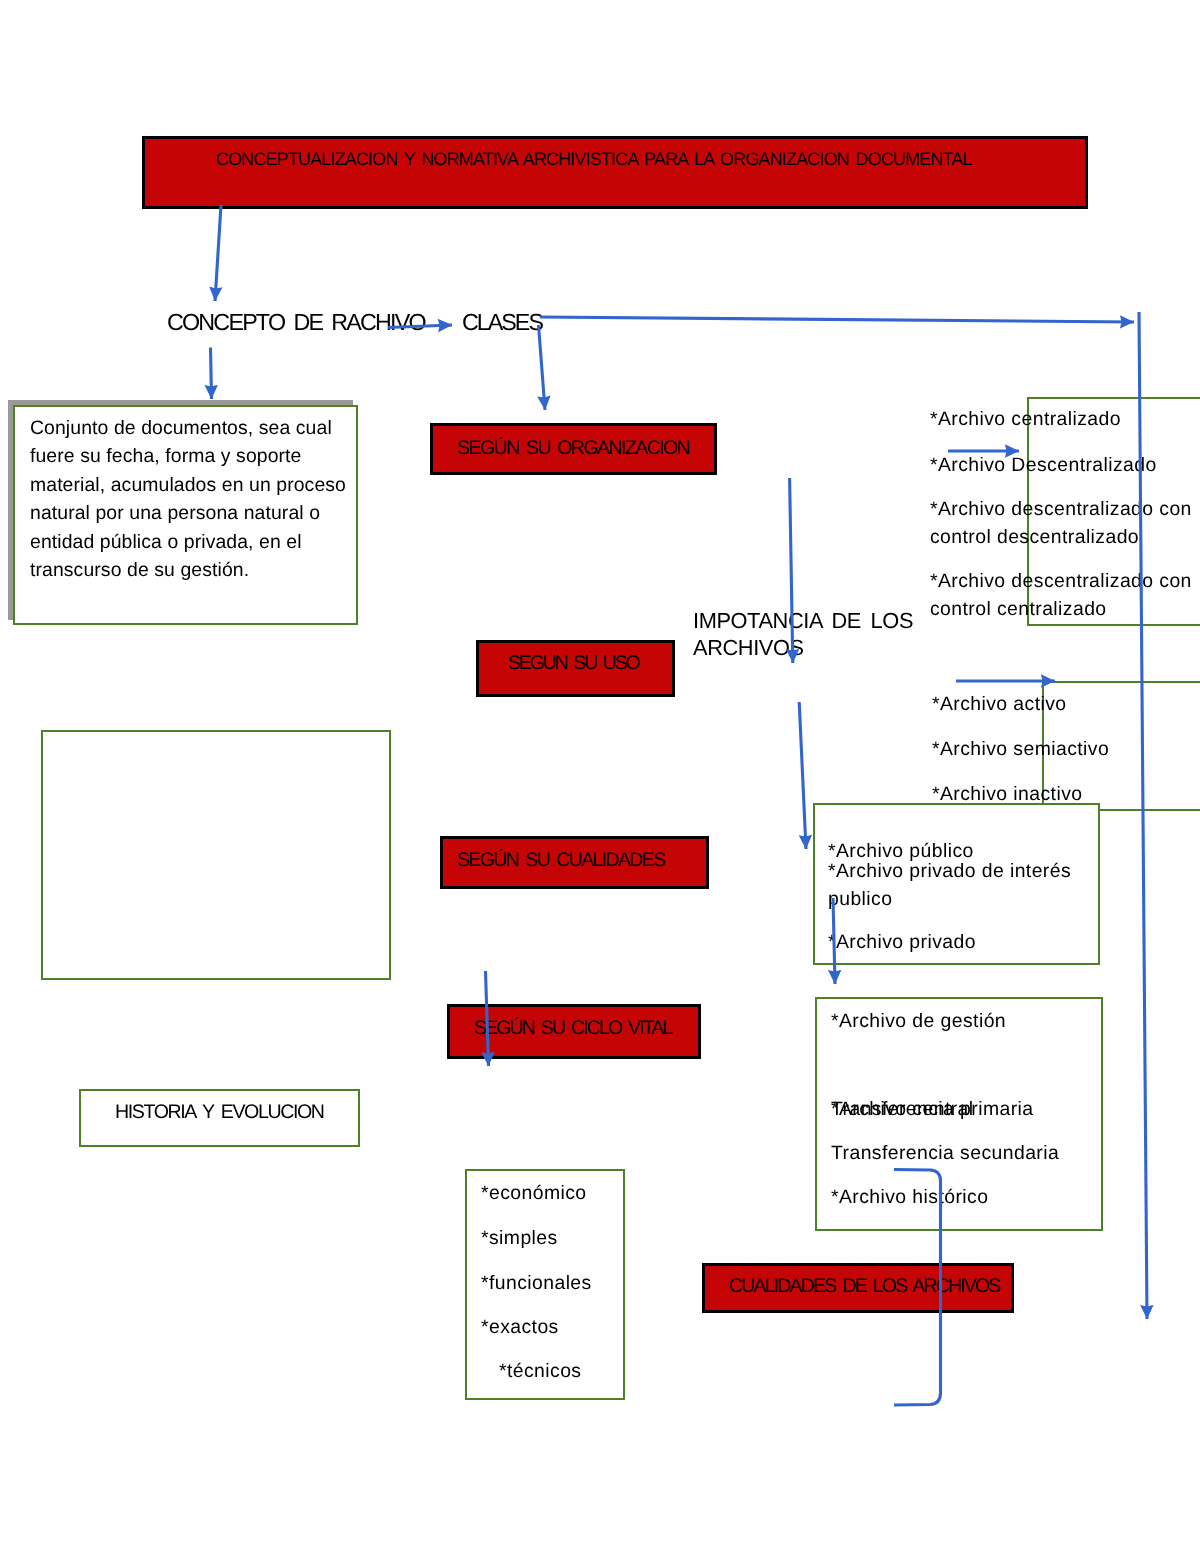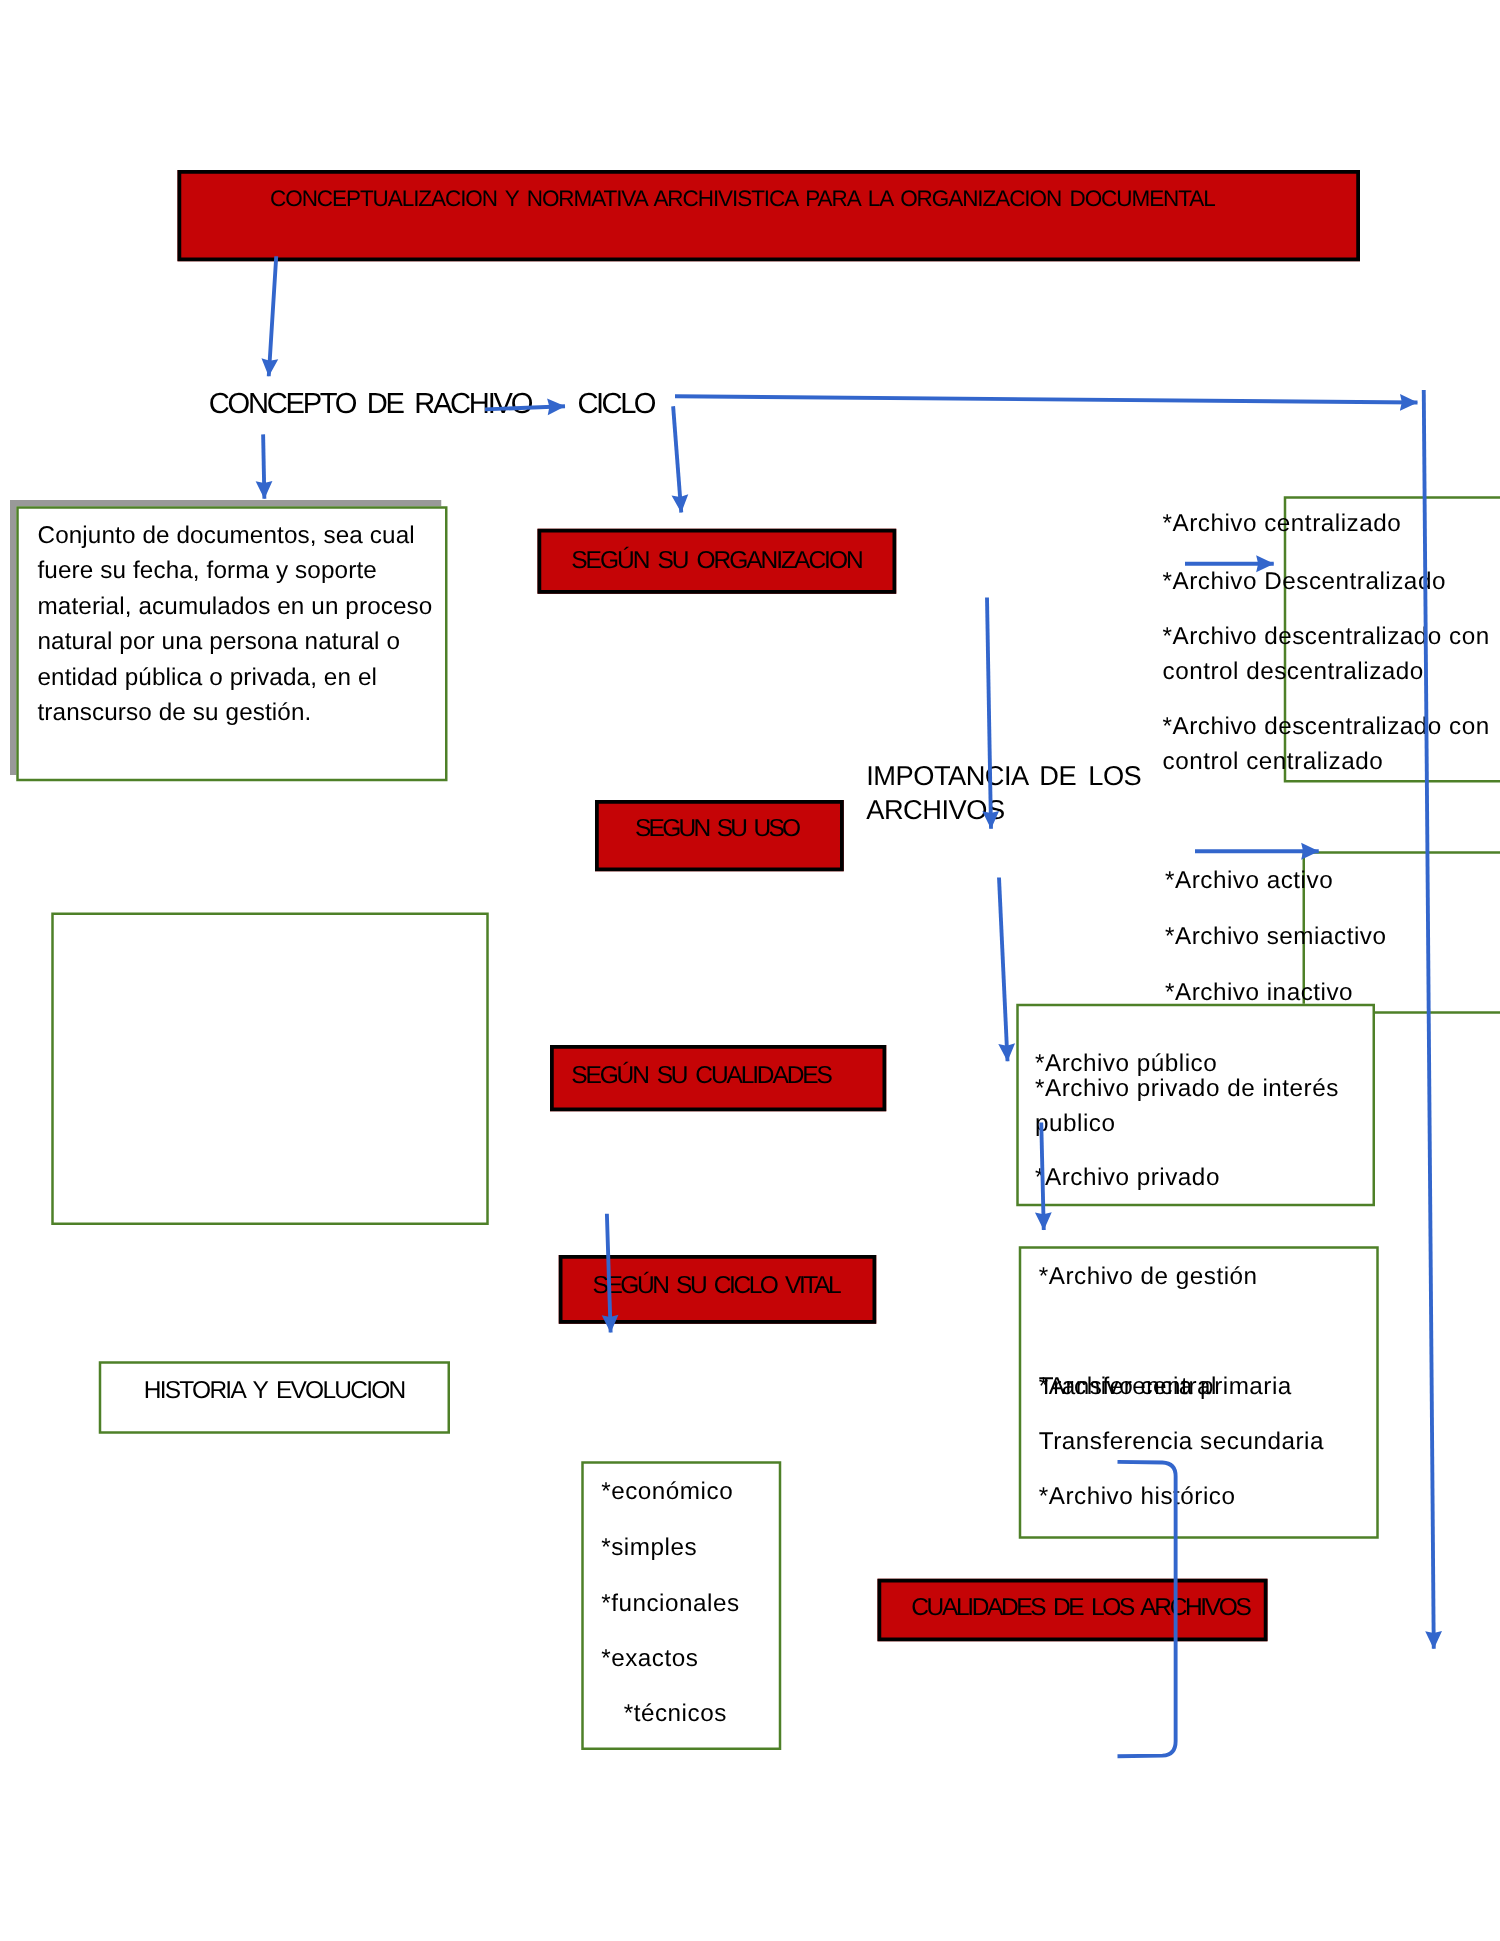--- a/index.html
+++ b/index.html
@@ -22,21 +22,21 @@
 <body>
 
 <div class="stage">
 
   <div class="node redbox" style="left:142px;top:136px;width:946px;height:73px;"></div>
   <div style="position:absolute;left:216px;top:152px;white-space:nowrap;font-size:18px;
               font-weight:normal;letter-spacing:-0.85px;word-spacing:2.5px;line-height:14px;">CONCEPTUALIZACION Y NORMATIVA ARCHIVISTICA PARA LA ORGANIZACION DOCUMENTAL</div>
 
   <div class="cap" style="left:167px;top:314px;font-size:23.3px;letter-spacing:-1.8px;word-spacing:4.5px;line-height:17px;">CONCEPTO DE RACHIVO</div>
 
-  <div class="cap" style="left:462px;top:314px;font-size:23.3px;letter-spacing:-2px;line-height:17px;">CICLO</div>
+  <div class="cap" style="left:462px;top:314px;font-size:23.3px;letter-spacing:-2px;line-height:17px;">CLASES</div>
 
   <div style="position:absolute;left:693px;top:607px;width:232px;font-size:21.8px;
               letter-spacing:-0.4px;word-spacing:4px;line-height:27px;">
     <span>IMPOTANCIA DE LOS ARCHIVOS</span>
   </div>
 
   <div class="node shadowbox" style="left:8px;top:400px;width:345px;height:220px;"></div>
   <div class="node greenbox" style="left:13px;top:405px;width:345px;height:220px;background:#fff;"></div>
   <div class="para" style="left:30px;top:414px;width:320px;">Conjunto de documentos, sea cual fuere su fecha, forma y soporte material, acumulados en un proceso natural por una persona natural o entidad pública o privada, en el transcurso de su gestión.</div>
 

